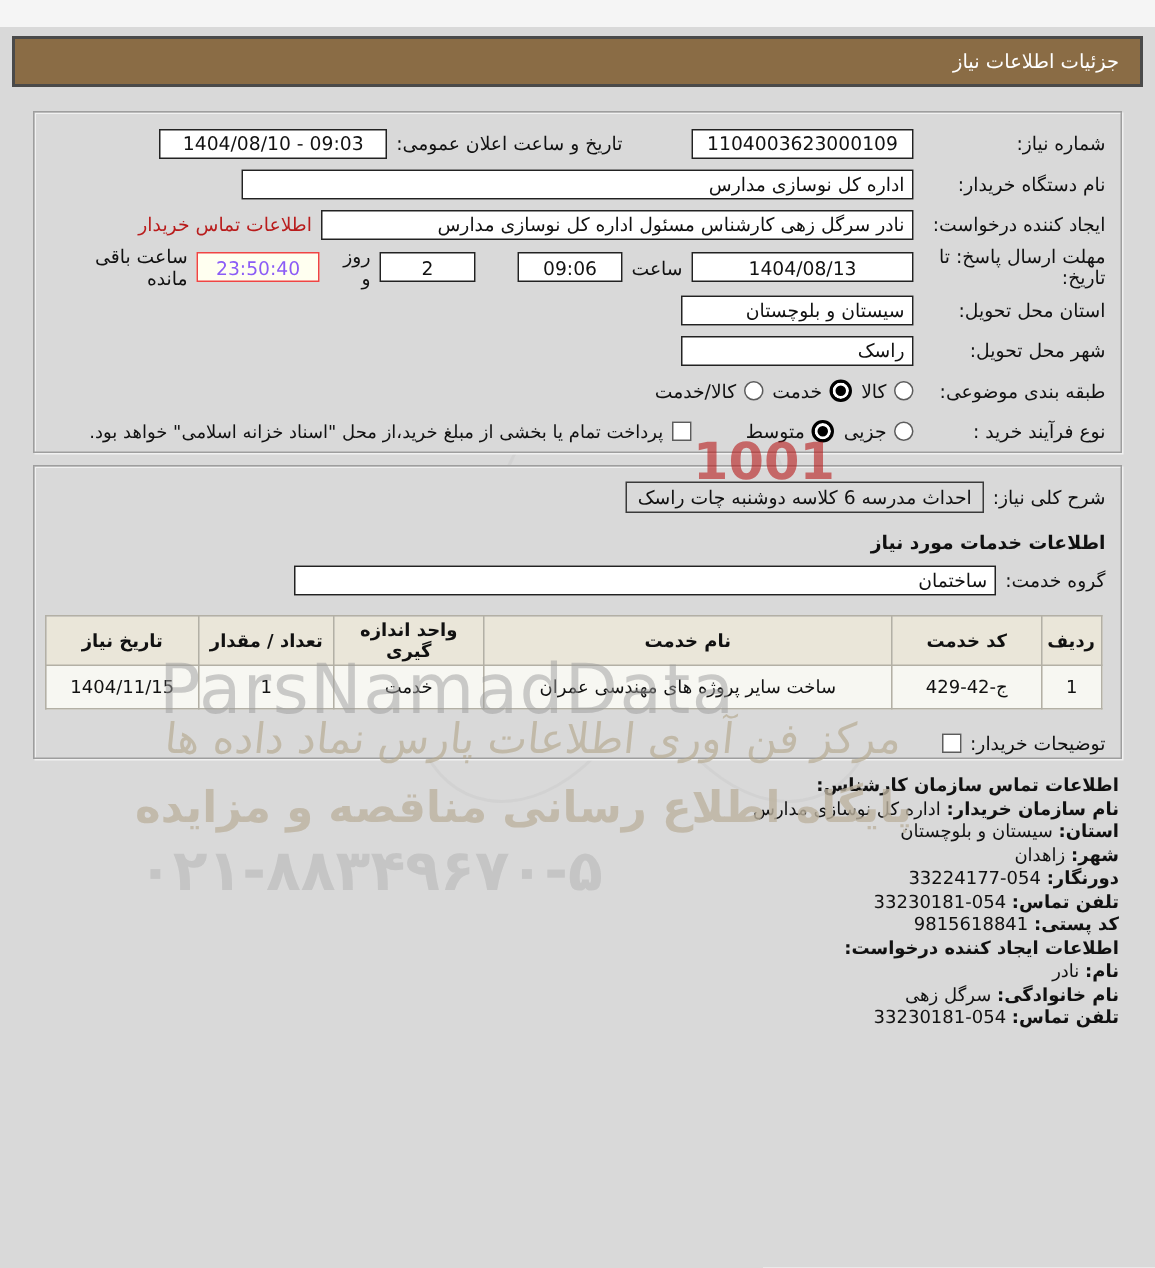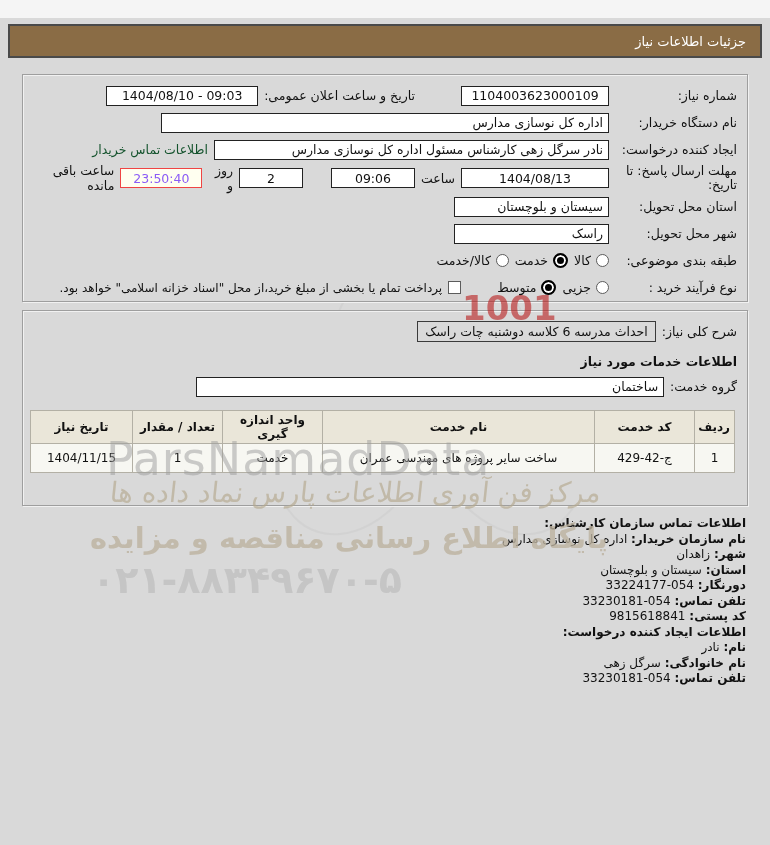--- a/index.html
+++ b/index.html
@@ -17,24 +17,24 @@
   .row { display:flex; align-items:center; min-height:27px; gap:6px; font-size:12.5px; }
   .lbl { width:122px; flex:none; line-height:14px; }
   .blbl { font-weight:normal; flex:none; }
 
   .field { background:#fff; border:1px solid #222; height:20px; display:inline-flex; align-items:center; font-size:12.5px; flex:none; overflow:hidden; white-space:nowrap; }
   .center { justify-content:center; }
   .rightal { justify-content:flex-start; padding:0 5px; }
   .count { background:#fffff0; border:1px solid #ef4444; color:#8b5cf6; }
 
   .w148{width:148px} .w152{width:152px} .w448{width:448px} .w395{width:395px}
-  .w78{width:84px} .w64{width:64px} .w82{width:82px} .w155{width:155px} .w512{width:468px}
+  .w78{width:70px} .w64{width:64px} .w82{width:82px} .w155{width:155px} .w512{width:468px}
   .sp34{width:34px;flex:none} .sp16{width:16px;flex:none} .sp24{width:24px;flex:none}
 
-  .link { color:#14532d; cursor:pointer; font-size:12.5px; flex:none; }
+  .link { color:#b91c1c; cursor:pointer; font-size:12.5px; flex:none; }
 
   .opt { display:inline-flex; align-items:center; gap:5px; margin-left:0; cursor:default; }
   .radio { width:13px; height:13px; border-radius:50%; background:#fff; border:1px solid #5c5c5c; flex:none; }
   .radio.sel { width:15px; height:15px; border:2px solid #000; background:#000; box-shadow: inset 0 0 0 2px #fff; }
   .chk { width:13px; height:13px; background:#fff; border:1px solid #5c5c5c; flex:none; }
 
   .descbox { border:1px solid #3a3a3a; padding:2px 7px; font-size:12.5px; flex:none; }
   .secttl { font-weight:bold; font-size:12.5px; margin:9px 0 4px 0; }
 
   table.svc { border-collapse:collapse; table-layout:fixed; width:704px; margin:10px 2px 0 0; font-size:12px; }
@@ -183,27 +183,31 @@
           <td>1</td>
           <td>ج-42-429</td>
           <td>ساخت سایر پروژه های مهندسی عمران</td>
           <td>خدمت</td>
           <td>1</td>
           <td>1404/11/15</td>
         </tr>
       </tbody>
     </table>
 
+    <div class="row notes-row">
+      <span class="blbl">توضیحات خریدار:</span>
+      <span class="chk"></span>
+    </div>
   </div>
 
   <div class="contact">
     <div class="ttl">اطلاعات تماس سازمان کارشناس:</div>
     <div><b>نام سازمان خریدار:</b> <span>اداره کل نوسازی مدارس</span></div>
+    <div><b>استان:</b> <span>سیستان و بلوچستان</span></div>
     <div><b>شهر:</b> <span>زاهدان</span></div>
-    <div><b>استان:</b> <span>سیستان و بلوچستان</span></div>
     <div><b>دورنگار:</b> <span>054-33224177</span></div>
     <div><b>تلفن تماس:</b> <span>054-33230181</span></div>
     <div><b>کد پستی:</b> <span>9815618841</span></div>
     <div class="ttl">اطلاعات ایجاد کننده درخواست:</div>
     <div><b>نام:</b> <span>نادر</span></div>
     <div><b>نام خانوادگی:</b> <span>سرگل زهی</span></div>
     <div><b>تلفن تماس:</b> <span>054-33230181</span></div>
   </div>
 
   <div class="wm wm-digits" style="top:288px; left:462px;">1001</div>

